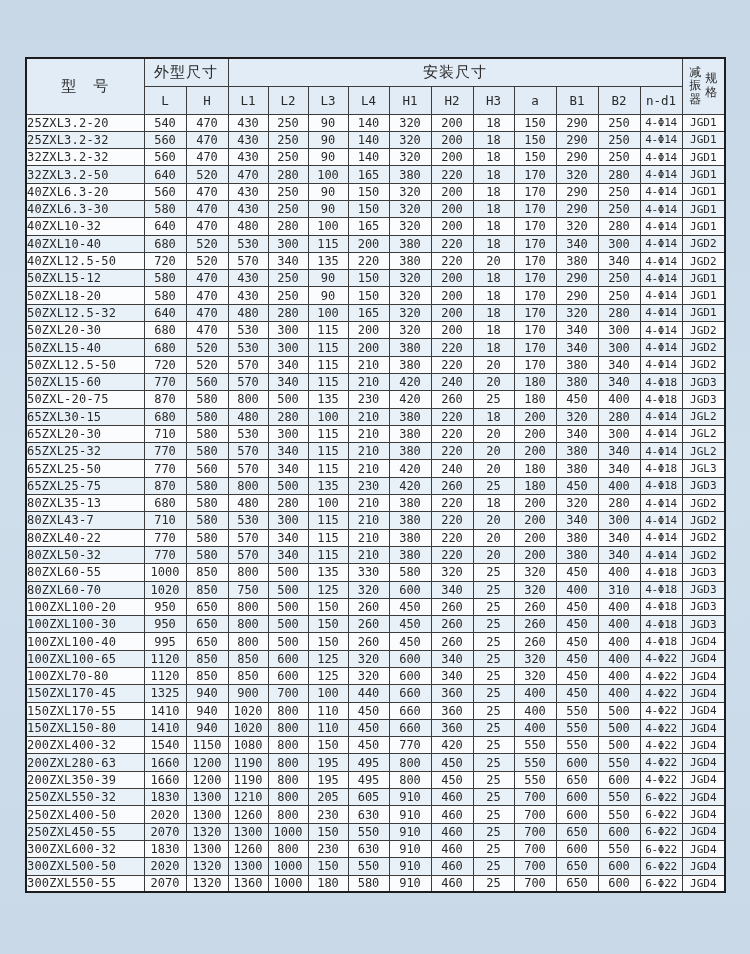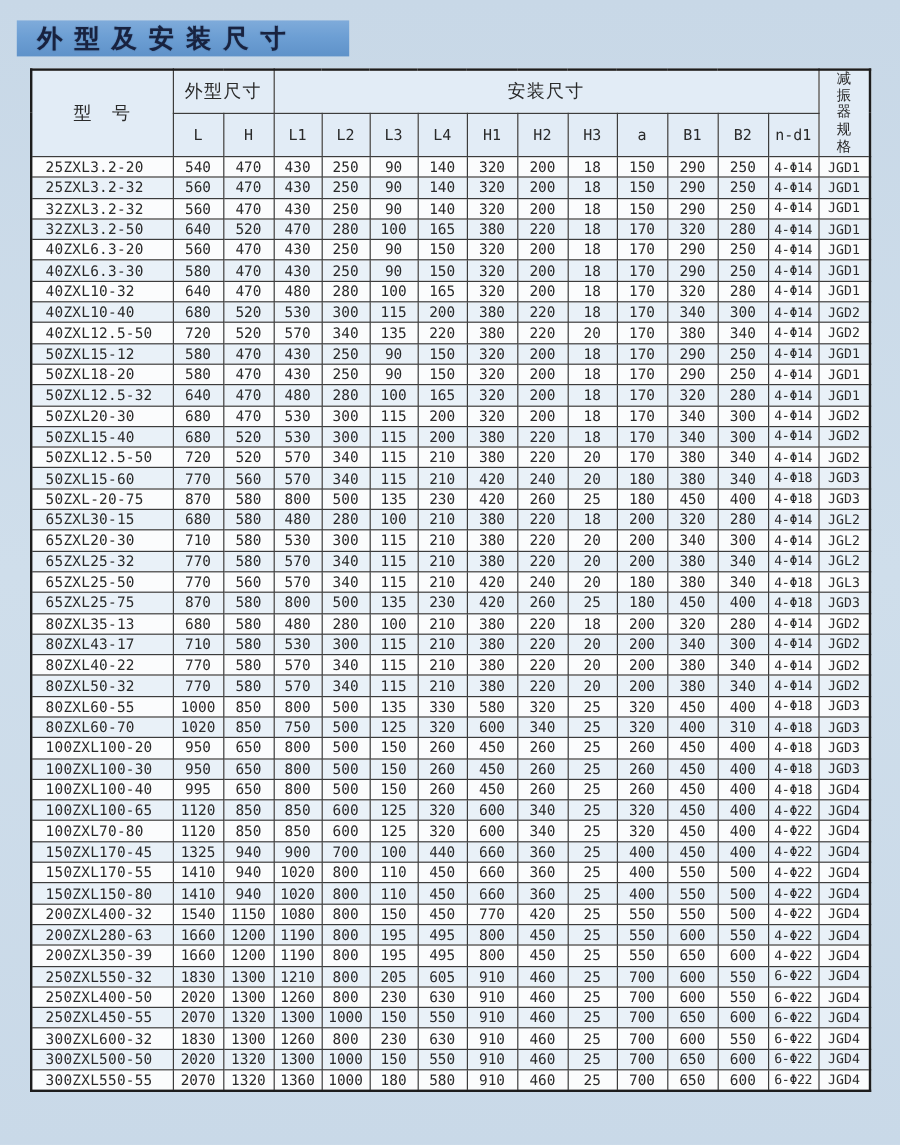--- a/index.html
+++ b/index.html
@@ -72,50 +72,46 @@
   .cn-header{font-size:15px;letter-spacing:1px;white-space:pre;}
   .dims tbody td{
     height:17.3px;
     font-family:"DejaVu Sans Mono","Liberation Mono",monospace;
     font-size:12px;
     line-height:1;
   }
   .dims tbody tr:nth-child(even) td{background:var(--row-alt-bg);}
   .dims tbody td.model-cell{
     text-align:left;
-    padding-left:11px;
     letter-spacing:0.2px;
   }
   .dims tbody td.nd1-cell{font-size:11px;letter-spacing:-0.3px;margin-left:44px;}
   .dims tbody td.damper-cell{font-size:11px;}
   .damper-wrap{
     display:flex;
-    flex-direction:column;
+    flex-direction:row;
     align-items:center;
     justify-content:center;
     gap:2px;
     height:100%;
   }
   .vtext{
     display:inline-block;
     width:14px;
     font-size:12px;
     line-height:1.15;
     word-break:break-all;
     text-align:center;
   }
 </style>
 </head>
 <body>
 
 <div class="page">
 
-  <div class="title-bar">
-    <span class="title-text">外型及安装尺寸</span>
-  </div>
 
   <table class="dims">
     <colgroup>
       <col style="width:118px">
         <col style="width:42px">
         <col style="width:42px">
       <col style="width:40px">
         <col style="width:40px">
         <col style="width:40px">
       <col style="width:41px">
@@ -542,21 +538,21 @@
           <td>380</td>
           <td>220</td>
           <td>18</td>
           <td>200</td>
           <td>320</td>
           <td>280</td>
           <td class="nd1-cell">4-Φ14</td>
           <td class="damper-cell">JGD2</td>
         </tr>
         <tr>
-          <td class="model-cell">80ZXL43-17</td>
+          <td class="model-cell">80ZXL43-7</td>
           <td>710</td>
           <td>580</td>
           <td>530</td>
           <td>300</td>
           <td>115</td>
           <td>210</td>
           <td>380</td>
           <td>220</td>
           <td>20</td>
           <td>200</td>

